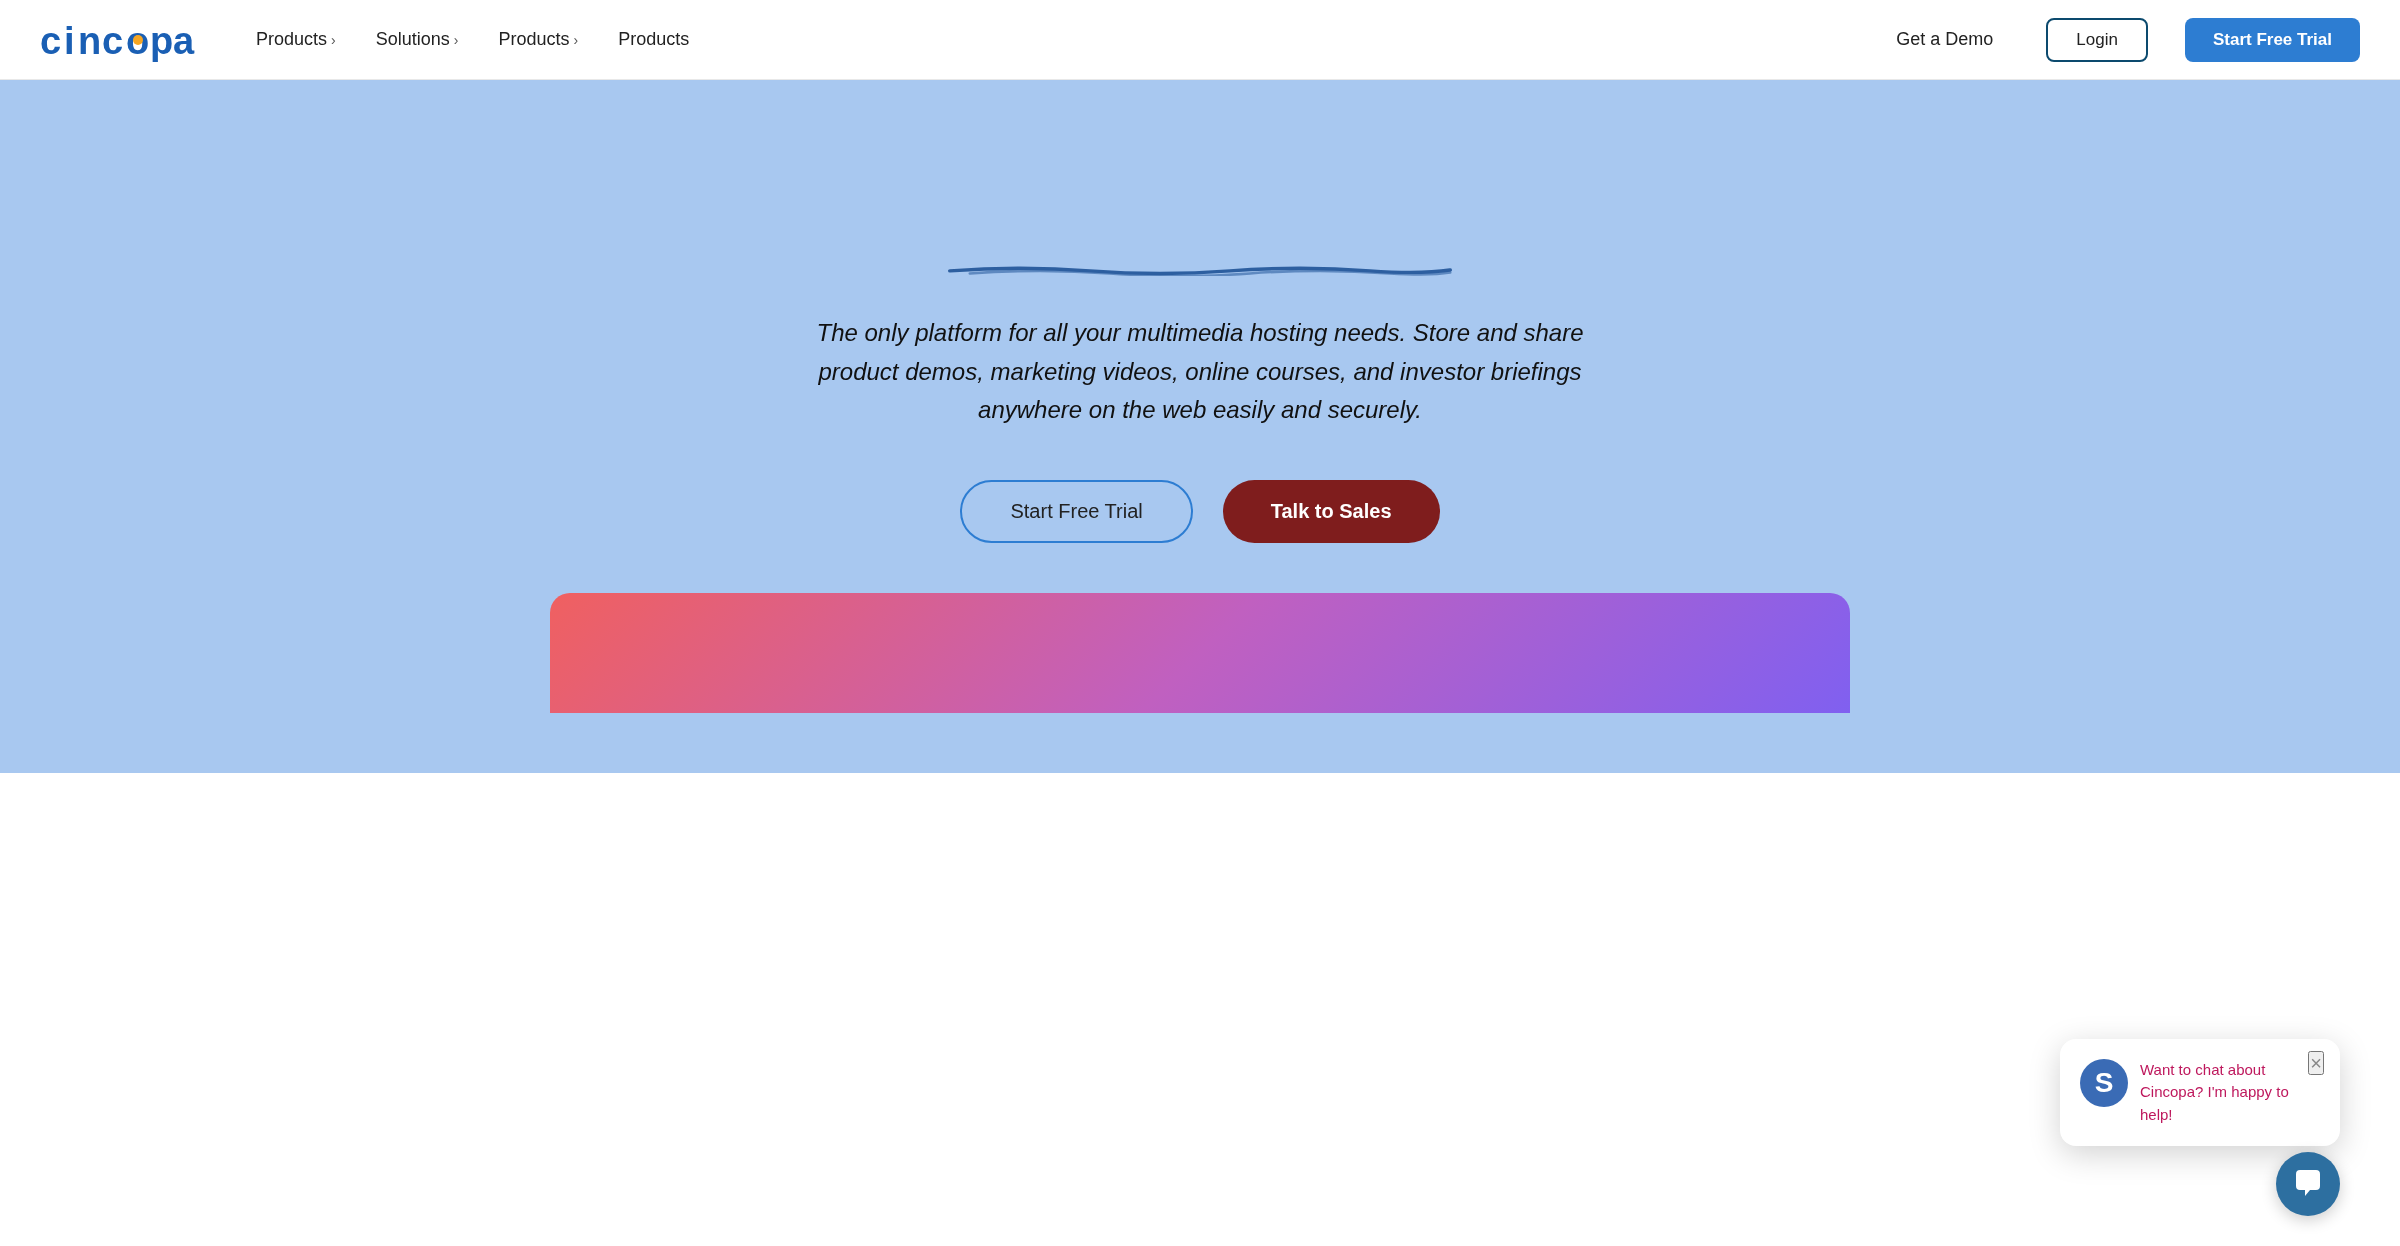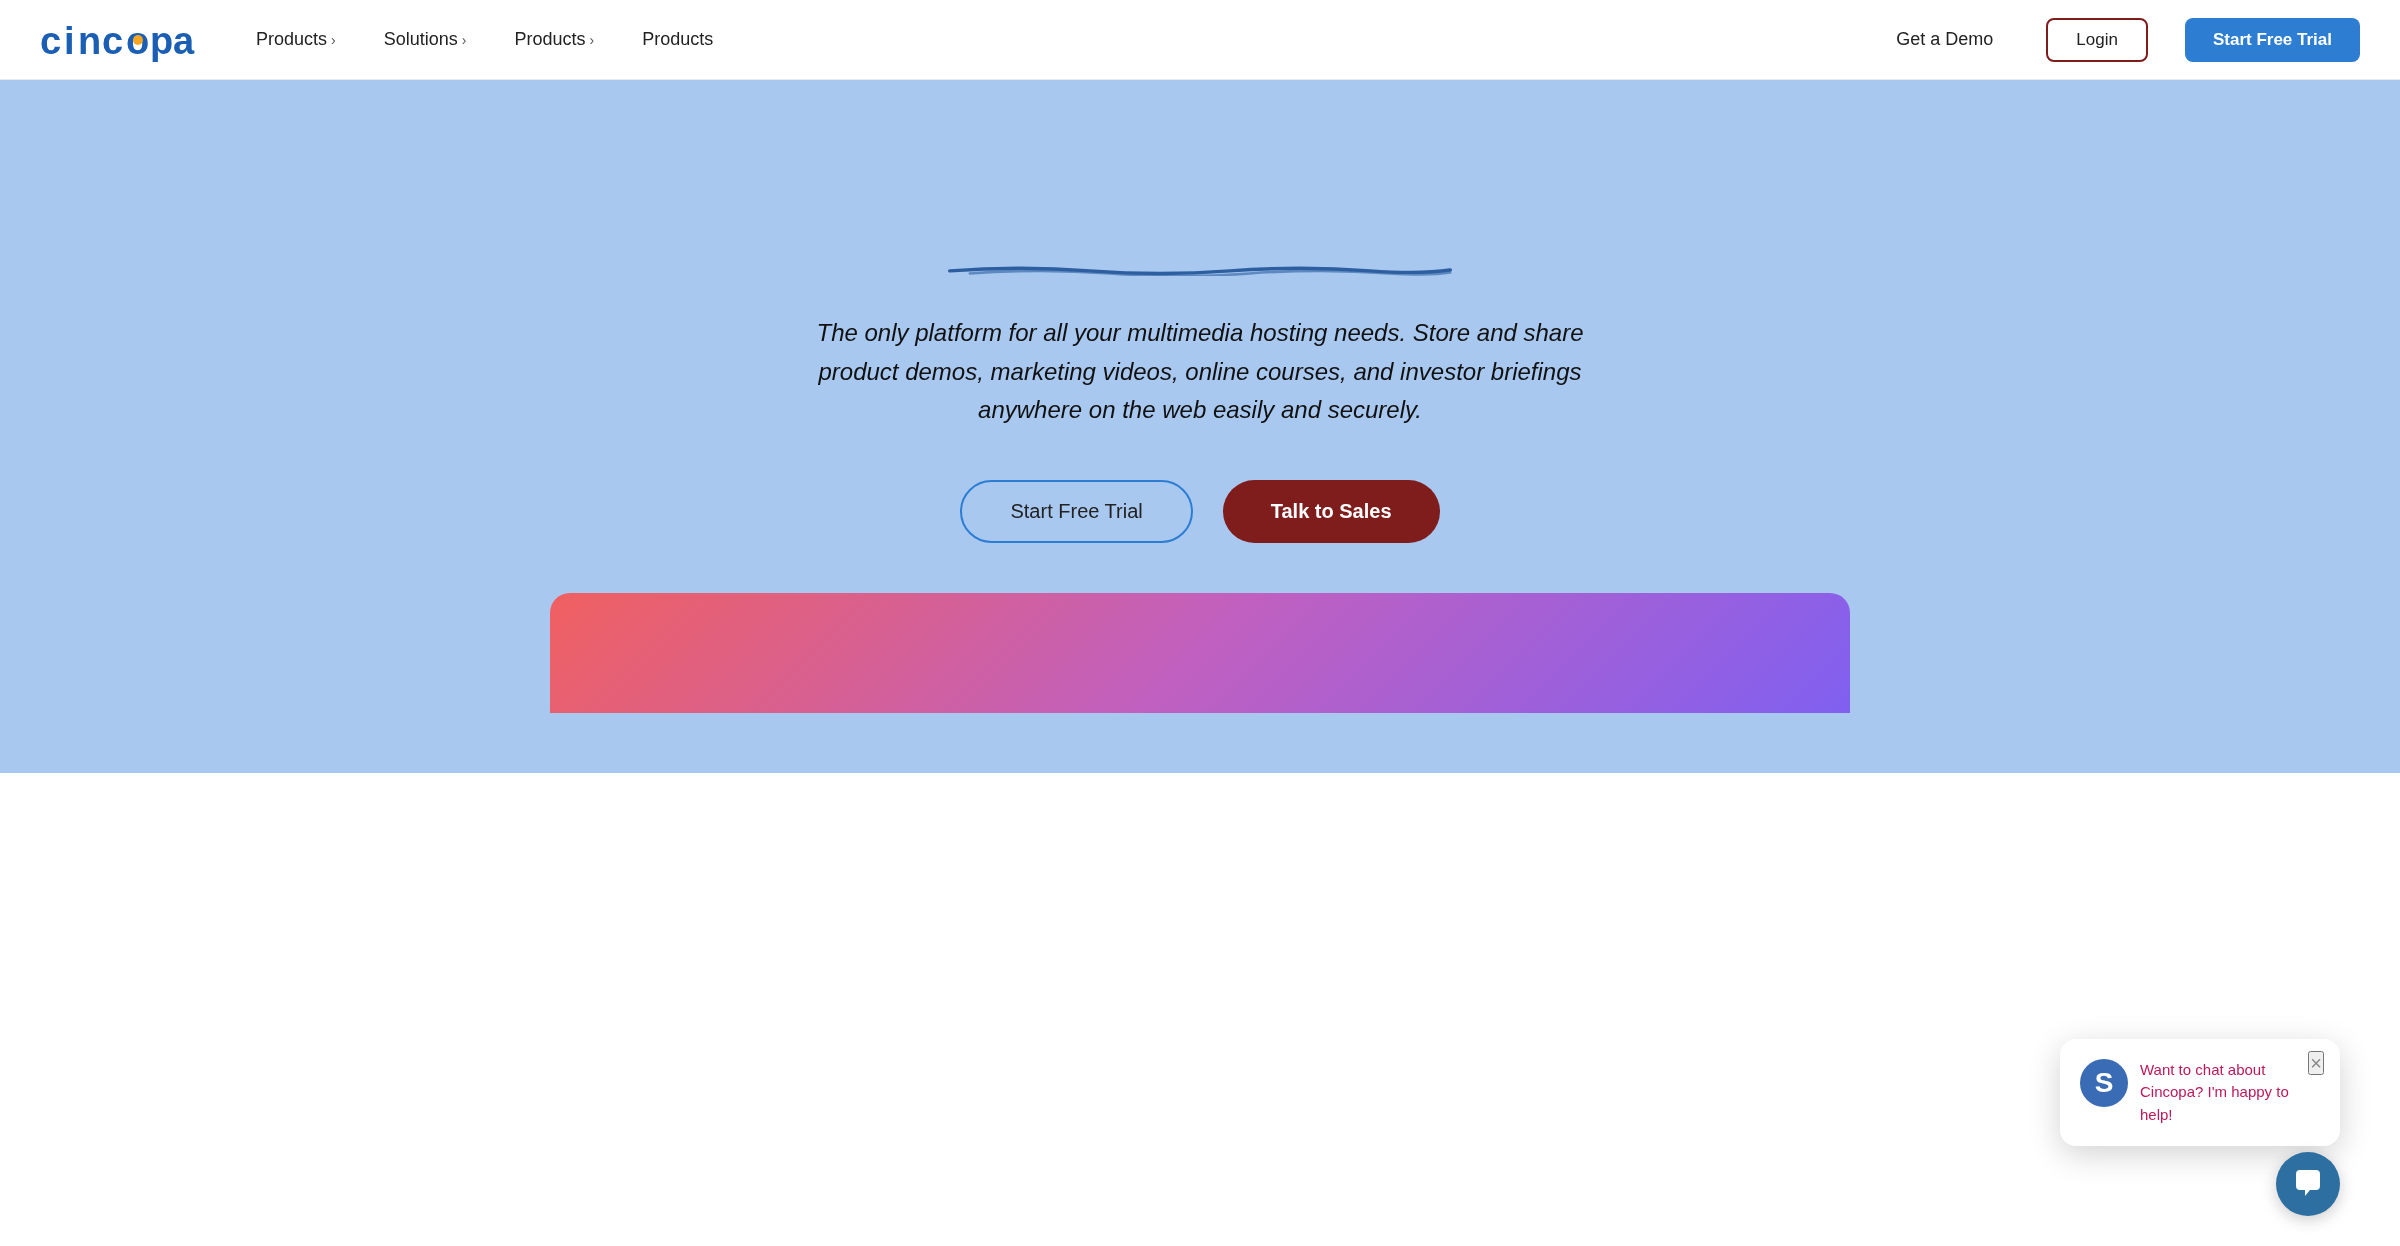--- a/index.html
+++ b/index.html
@@ -18,21 +18,21 @@
     }
     .logo {
       display: flex;
       align-items: center;
       margin-right: 40px;
       text-decoration: none;
     }
     .nav-links {
       display: flex;
       align-items: center;
-      gap: 16px;
+      gap: 8px;
       flex: 1;
     }
     .nav-item {
       display: flex;
       align-items: center;
       padding: 8px 16px;
       font-size: 18px;
       color: #222;
       cursor: pointer;
       border-radius: 6px;
@@ -50,21 +50,21 @@
     }
     .nav-get-demo {
       font-size: 18px;
       color: #222;
       cursor: pointer;
       padding: 8px 16px;
     }
     .btn-login {
       font-size: 17px;
       padding: 10px 28px;
-      border: 2px solid #7f1d1d;
+      border: 2px solid #0c4a6e;
       border-radius: 8px;
       background: #fff;
       color: #222;
       cursor: pointer;
       font-weight: 500;
     }
     .btn-start-trial-nav {
       font-size: 17px;
       padding: 12px 28px;
       border: none;

